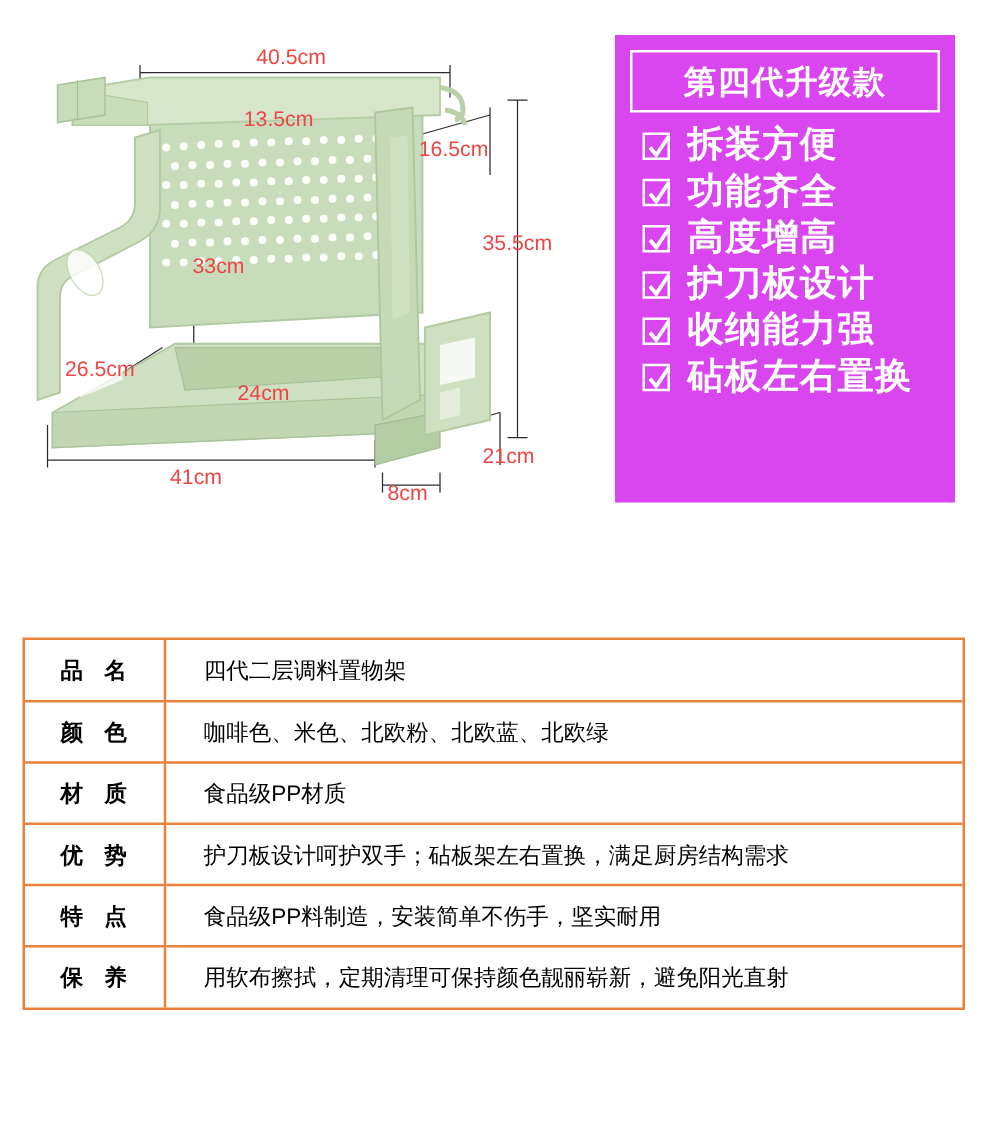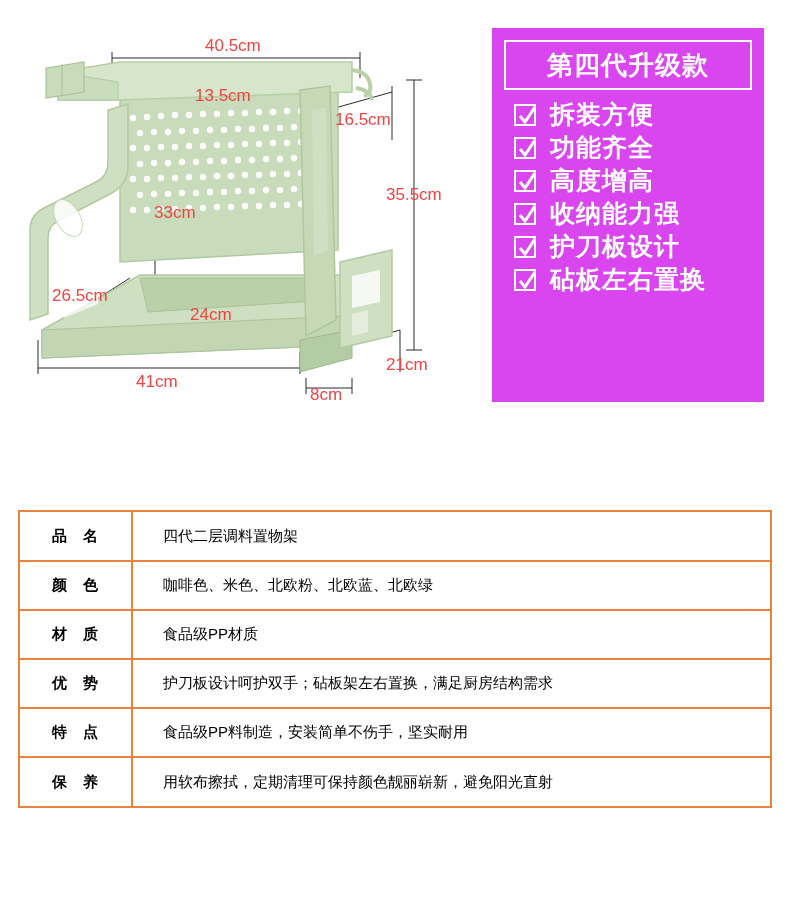--- a/index.html
+++ b/index.html
@@ -79,21 +79,21 @@
     position: relative;
     flex: none;
   }
   .check-box svg {
     position: absolute;
     left: 1px;
     top: -1px;
   }
   .feature-label {
     color: #ffffff;
-    font-size: 25px;
+    font-size: 29px;
     font-weight: bold;
     letter-spacing: 1px;
     line-height: 1;
   }
 
   
   .spec-table {
     position: absolute;
     left: 18px;
     top: 510px;
@@ -105,21 +105,21 @@
   .spec-table table {
     width: 100%;
     border-collapse: collapse;
   }
   .spec-table tr {
     height: 49px;
   }
   .spec-table td {
     border-bottom: 2px solid #e8823d;
     vertical-align: middle;
-    font-size: 15px;
+    font-size: 18px;
   }
   .spec-table tr:last-child td {
     border-bottom: none;
   }
   .cell-key {
     width: 112px;
     text-align: center;
     border-right: 2px solid #e8823d;
     font-weight: bold;
     font-size: 21px;
@@ -366,29 +366,29 @@
           </svg>
       </span>
       <span class="feature-label">高度增高</span>
     </div>
     <div class="feature-row">
       <span class="check-box">
         <svg width="20" height="22" viewBox="0 0 20 22">
             <polyline points="3,11 8,17 18,2" fill="none" stroke="#ffffff" stroke-width="3"></polyline>
           </svg>
       </span>
+      <span class="feature-label">护刀板设计</span>
+    </div>
+    <div class="feature-row">
+      <span class="check-box">
+        <svg width="20" height="22" viewBox="0 0 20 22">
+            <polyline points="3,11 8,17 18,2" fill="none" stroke="#ffffff" stroke-width="3"></polyline>
+          </svg>
+      </span>
       <span class="feature-label">收纳能力强</span>
-    </div>
-    <div class="feature-row">
-      <span class="check-box">
-        <svg width="20" height="22" viewBox="0 0 20 22">
-            <polyline points="3,11 8,17 18,2" fill="none" stroke="#ffffff" stroke-width="3"></polyline>
-          </svg>
-      </span>
-      <span class="feature-label">护刀板设计</span>
     </div>
     <div class="feature-row">
       <span class="check-box">
         <svg width="20" height="22" viewBox="0 0 20 22">
             <polyline points="3,11 8,17 18,2" fill="none" stroke="#ffffff" stroke-width="3"></polyline>
           </svg>
       </span>
       <span class="feature-label">砧板左右置换</span>
     </div>
   </div>

